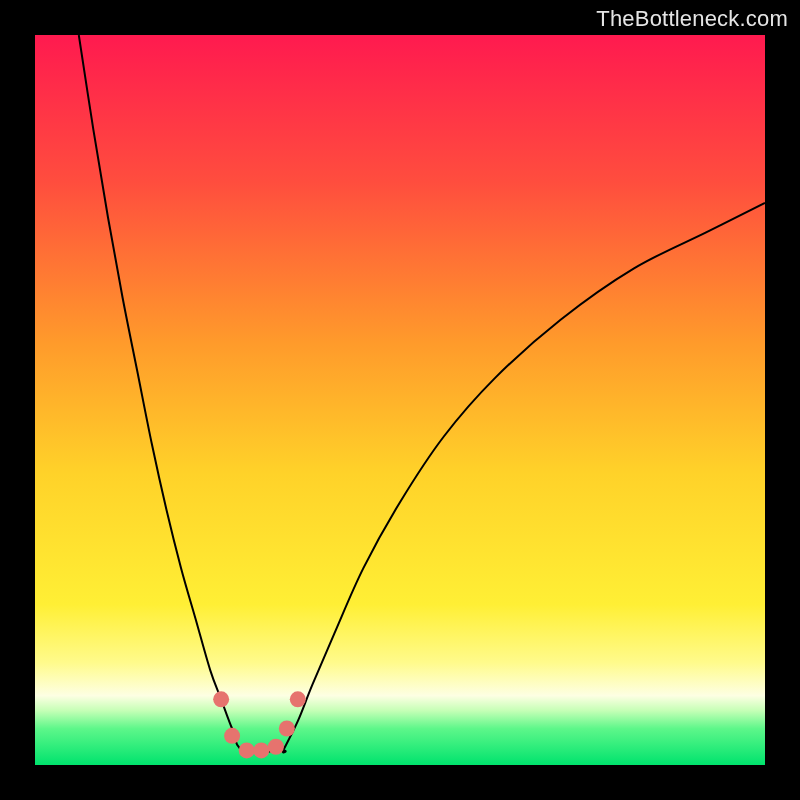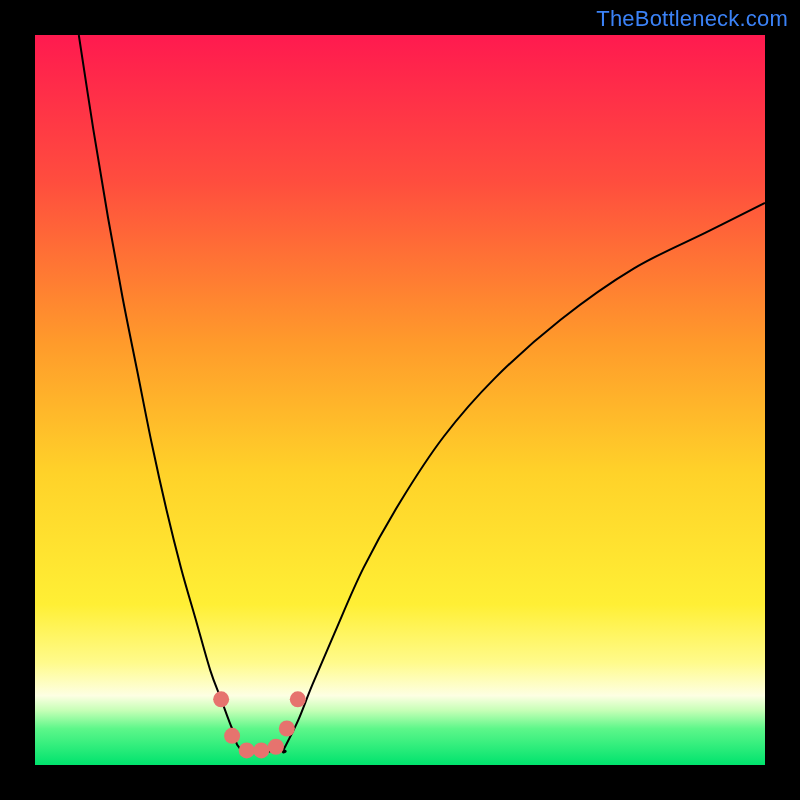--- a/index.html
+++ b/index.html
@@ -25,21 +25,21 @@
     width: 730px;
     height: 730px;
     
   }
   .watermark {
     position: absolute;
     top: 6px;
     right: 12px;
     font-family: Arial, Helvetica, sans-serif;
     font-size: 22px;
-    color: #3b82f6;
+    color: #e5e5e5;
     letter-spacing: 0.2px;
   }
   svg {
     display: block;
   }
 </style>
 </head>
 <body>
 <div class="frame">
 

